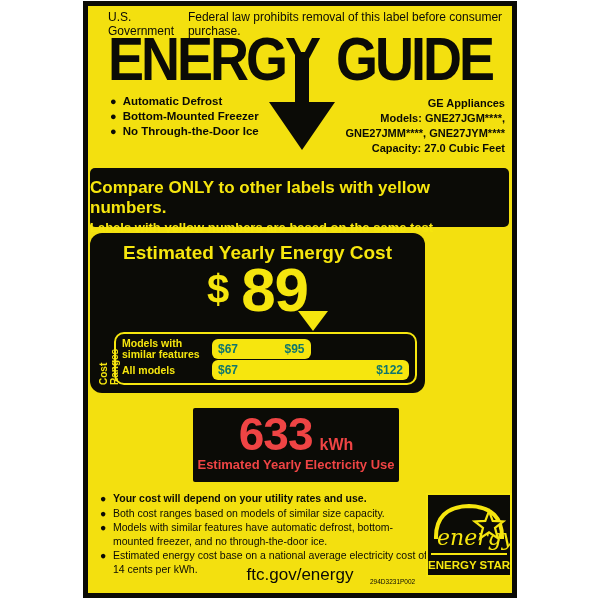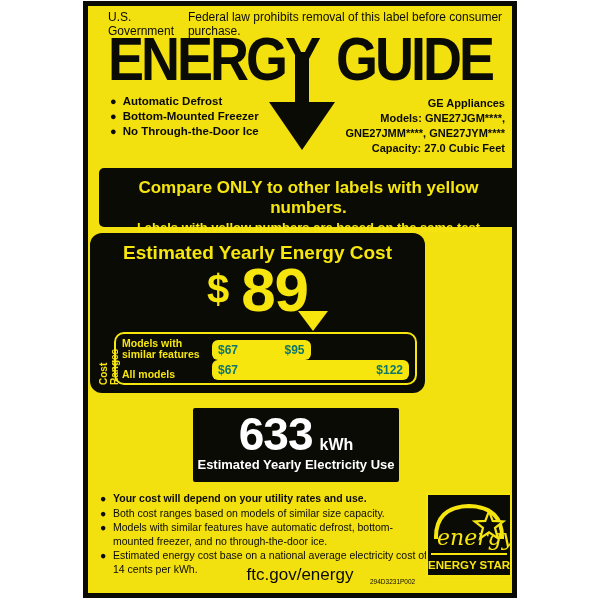--- a/index.html
+++ b/index.html
@@ -17,51 +17,51 @@
     font-size:54px;font-weight:bold;letter-spacing:-3px;line-height:1;
     transform:scaleY(1.14);transform-origin:center top;color:#0B0B06;white-space:nowrap;
   }
   .title-arrow{position:absolute;left:181px;top:46px;width:66px;height:100px;z-index:2;}
   .product-left{position:absolute;top:88px;left:8px;width:205px;font-weight:bold;font-size:11.5px;line-height:15px;}
   .features{list-style:none;margin:0;padding:0 0 0 14px;}
   .features li{display:flex;align-items:flex-start;}
   .features .dot{margin-right:6px;font-size:11px;}
   .product-right{position:absolute;top:90px;right:7px;width:210px;text-align:right;font-weight:bold;font-size:11px;line-height:15px;}
   .compare-box{
-    position:absolute;top:162px;left:11px;width:419px;height:59px;background:#0B0B06;
-    border-radius:5px;text-align:center;color:#F6E60E;
+    position:absolute;top:162px;left:2px;width:419px;height:59px;background:#0B0B06;
+    border-radius:5px;text-align:left;color:#F6E60E;
   }
   .compare-line1{margin-top:10px;font-size:17px;font-weight:bold;}
   .compare-line2{margin-top:2px;font-size:13px;font-weight:bold;}
   .cost-box{position:absolute;top:227px;left:2px;width:335px;height:160px;background:#0B0B06;border-radius:12px;color:#F6E60E;}
   .cost-heading{position:absolute;top:9px;left:0;right:0;text-align:center;font-size:19px;font-weight:bold;}
   .cost-amount{position:absolute;top:26px;left:0;right:0;height:60px;display:flex;align-items:center;justify-content:center;}
   .dollar{font-size:40px;font-weight:bold;margin-right:12px;}
   .amount{font-size:62px;font-weight:bold;letter-spacing:-1px;}
   .pointer{position:absolute;top:78px;left:208px;width:0;height:0;
     border-left:15px solid transparent;border-right:15px solid transparent;border-top:20px solid #F6E60E;}
   .ranges{position:absolute;left:8px;right:8px;top:99px;bottom:8px;}
   .side-label{
     position:absolute;left:0;top:0;bottom:0;display:flex;align-items:center;
     writing-mode:vertical-rl;transform:rotate(180deg);font-size:10px;font-weight:bold;color:#F6E60E;
   }
   .ranges-box{
     position:absolute;left:16px;right:0;top:0;bottom:0;border:2px solid #F6E60E;border-radius:10px;
     box-sizing:border-box;padding:4px 6px;display:flex;flex-direction:column;justify-content:space-between;
   }
-  .range-row{display:flex;align-items:flex-end;}
+  .range-row{display:flex;align-items:center;}
   .range-label{flex:0 0 90px;font-size:10.5px;font-weight:bold;line-height:11px;color:#F6E60E;}
   .bar-area{flex:1;}
   .bar{
     height:20px;background:#F6E60E;border-radius:6px;display:flex;justify-content:space-between;align-items:center;
     padding:0 6px;box-sizing:border-box;color:#0f766e;font-weight:bold;font-size:12px;
   }
   .bar-half{width:50%;}
   .bar-full{width:100%;}
-  .kwh-box{position:absolute;top:402px;left:105px;width:206px;height:74px;background:#0B0B06;border-radius:2px;color:#ffffff;text-align:center;}
+  .kwh-box{position:absolute;top:402px;left:105px;width:206px;height:74px;background:#0B0B06;border-radius:2px;color:#ef4444;text-align:center;}
   .kwh-value-row{display:flex;justify-content:center;align-items:baseline;margin-top:2px;}
   .kwh-value{font-size:46px;font-weight:bold;letter-spacing:-1px;line-height:1.05;}
   .kwh-unit{font-size:16px;font-weight:bold;margin-left:7px;}
   .kwh-caption{font-size:13px;font-weight:bold;margin-top:-1px;}
   .notes{position:absolute;top:486px;left:12px;width:330px;font-size:10.5px;line-height:13.5px;}
   .note{display:flex;margin-bottom:1px;}
   .note .bullet{flex:0 0 13px;}
   .note-bold{font-weight:bold;}
   .energy-star{position:absolute;top:487px;left:338px;width:86px;height:84px;}
   .footer-url{position:absolute;top:559px;left:0;right:0;text-align:center;font-size:17px;}

